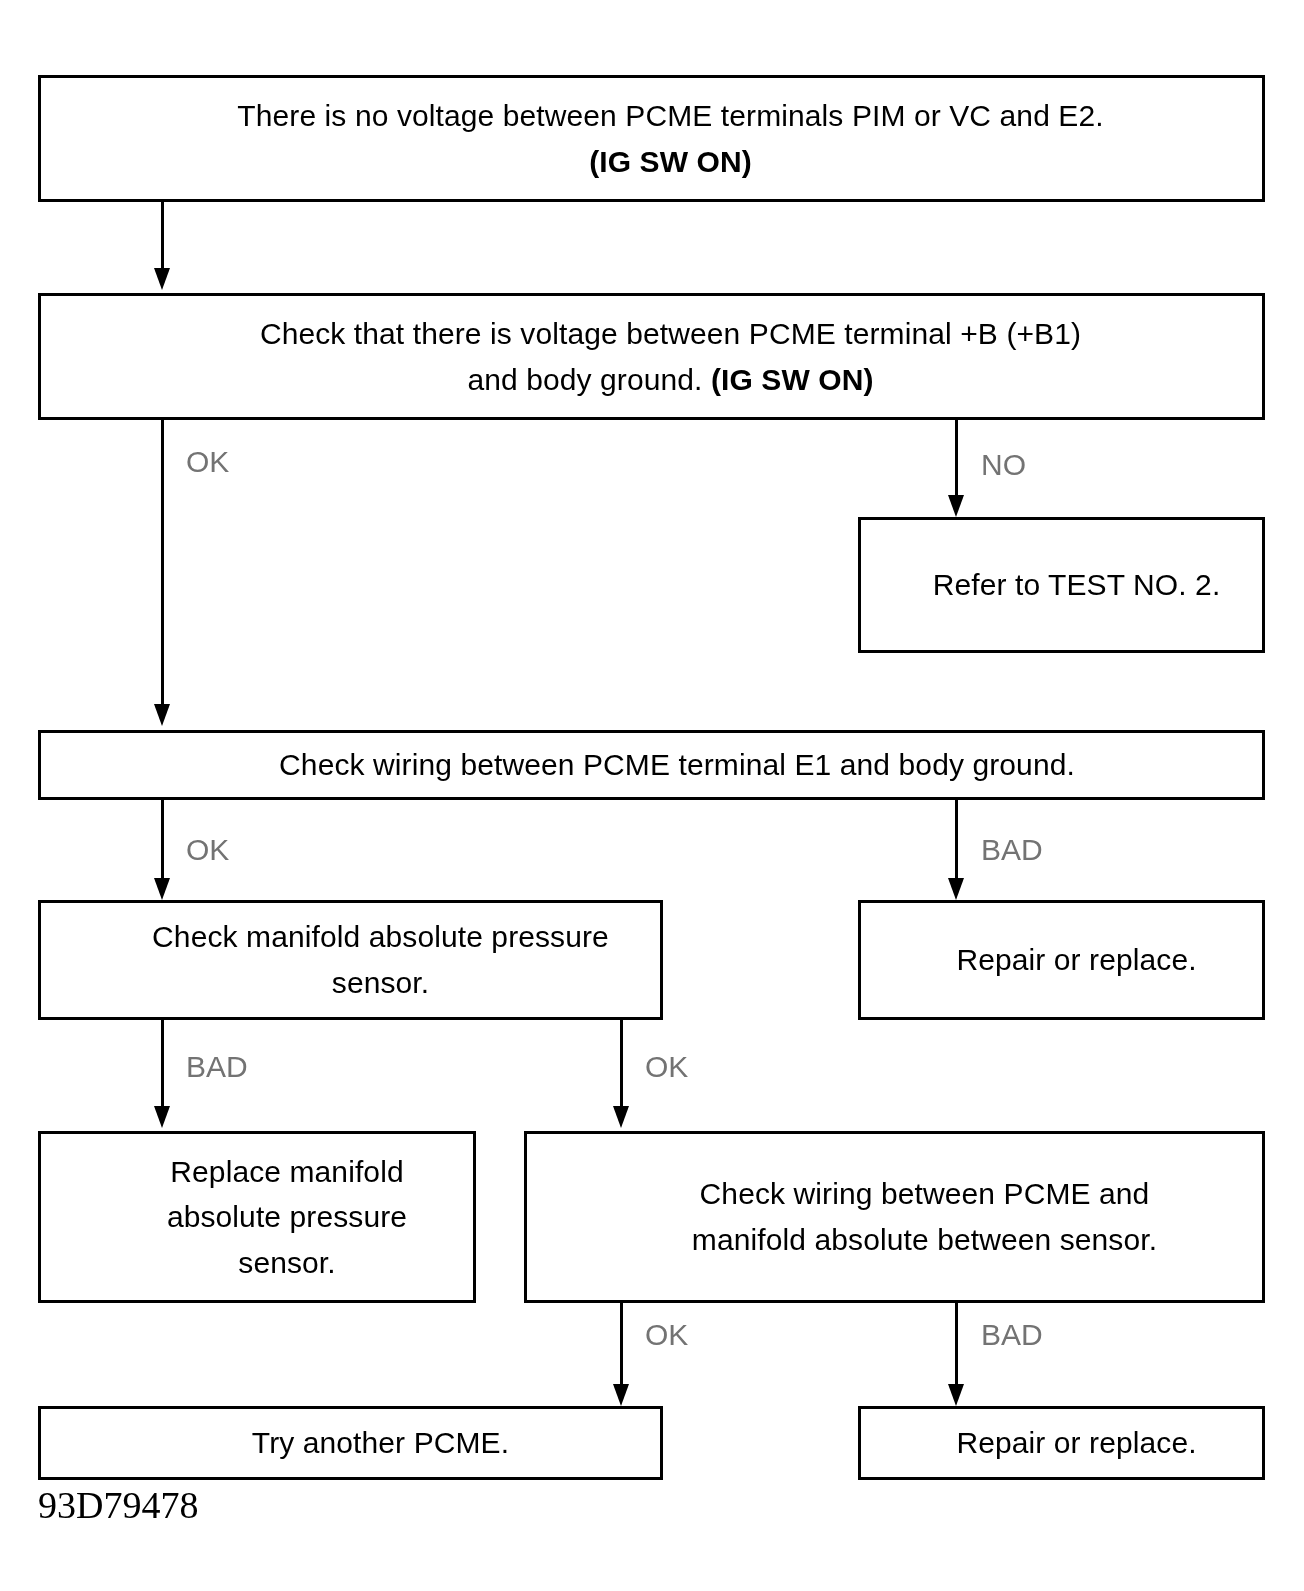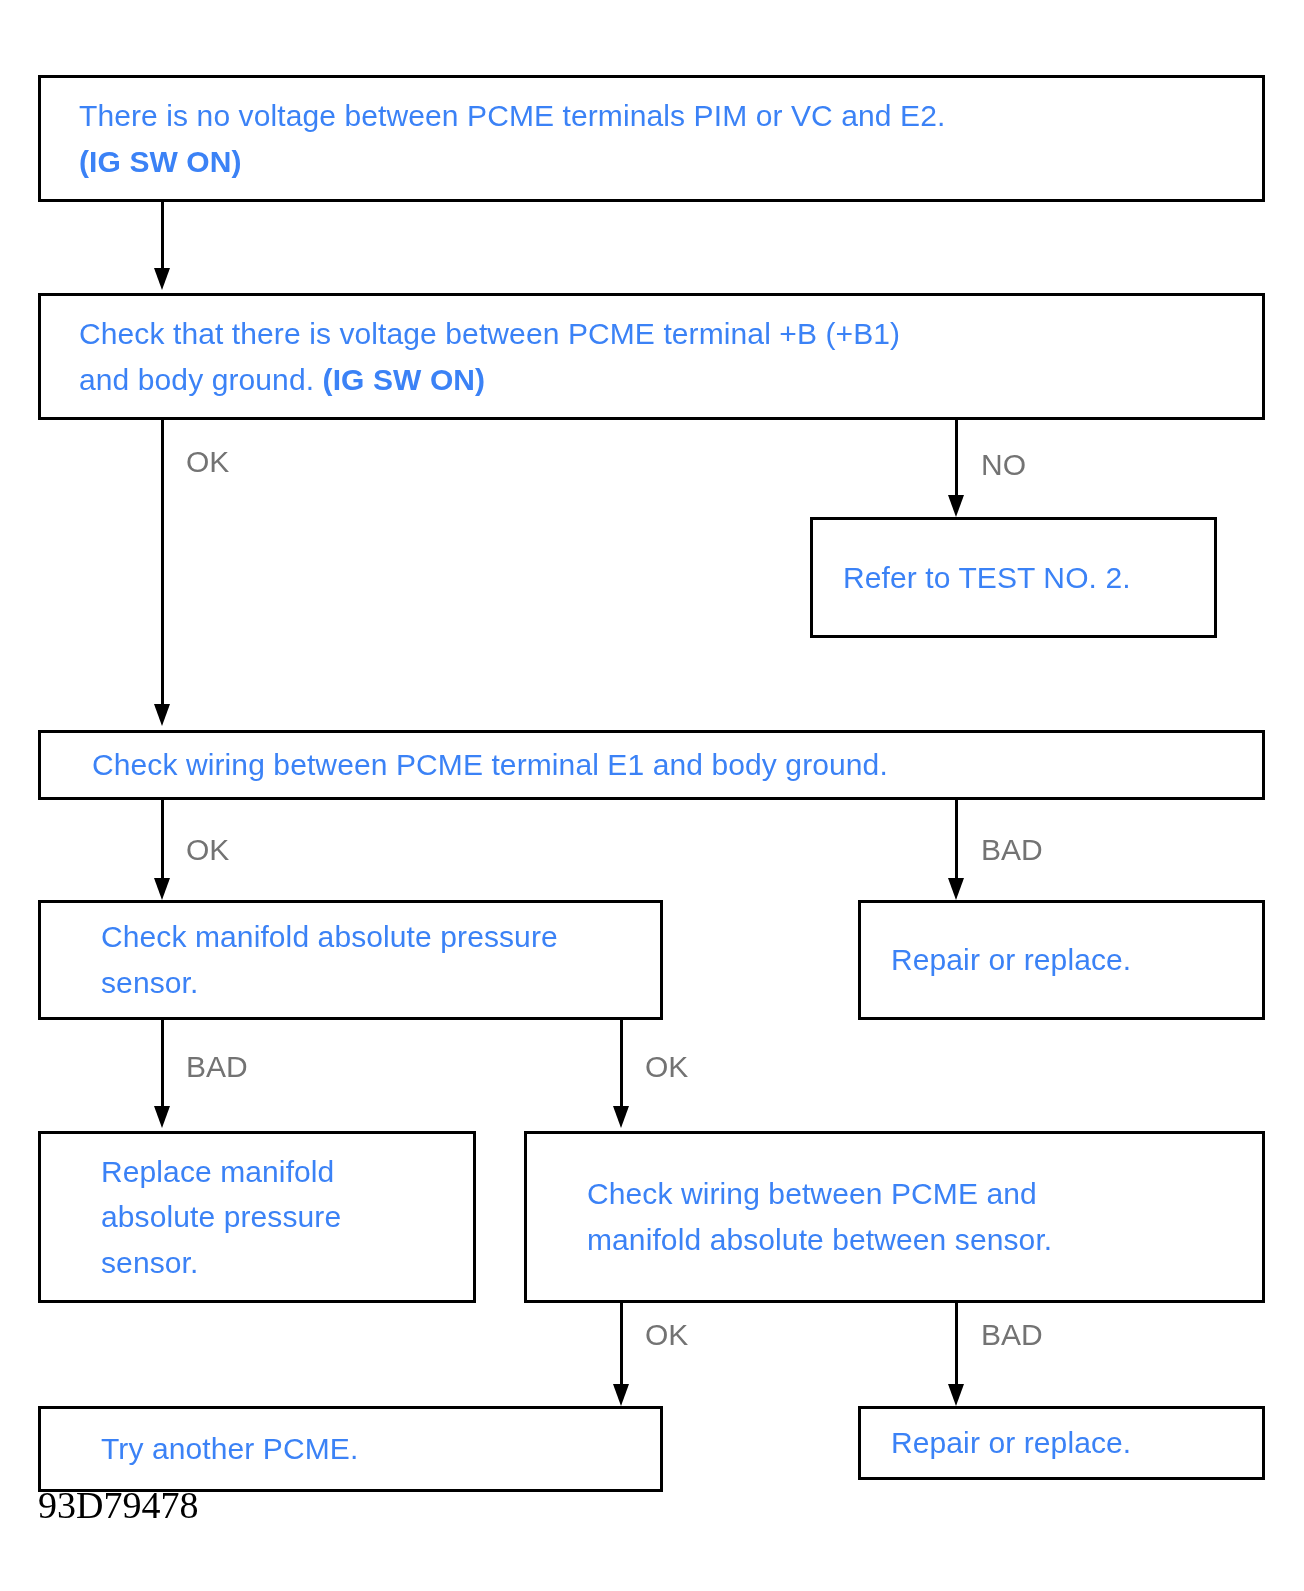--- a/index.html
+++ b/index.html
@@ -29,21 +29,22 @@
     display: flex;
     flex-direction: column;
     justify-content: center;
   }
   .fc-box .ln {
     display: block;
     font-size: 30px;
     line-height: 1.52;
     letter-spacing: 0.1px;
     white-space: nowrap;
-    color: #3b82f6;
+    color: #000000;
+    text-align: center;
   }
   .fc-box .ln b {
     font-weight: bold;
   }
   .pad-lg .ln { padding-left: 38px; }
   .pad-md .ln { padding-left: 30px; }
   .pad-sm .ln { padding-left: 24px; margin-left: 36px; }
 
   
   .vline {
@@ -98,21 +99,21 @@
   </div>
 
   <div class="vline" style="left:161px; top:420px; height:288px;"></div>
   <div class="arrowhead" style="left:154px; top:704px;"></div>
   <div class="branch-label" style="left:186px; top:447px;">OK</div>
 
   <div class="vline" style="left:955px; top:420px; height:79px;"></div>
   <div class="arrowhead" style="left:948px; top:495px;"></div>
   <div class="branch-label" style="left:981px; top:450px;">NO</div>
 
-  <div class="fc-box pad-md" style="left:810px; top:517px; width:407px; height:121px;">
+  <div class="fc-box pad-md" style="left:858px; top:517px; width:407px; height:136px;">
     <span class="ln">Refer to TEST NO. 2.</span>
   </div>
 
   <div class="fc-box pad-lg" style="left:38px; top:730px; width:1227px; height:70px;padding-left:13px;">
     <span class="ln">Check wiring between PCME terminal E1 and body ground.</span>
   </div>
 
   <div class="vline" style="left:161px; top:800px; height:82px;"></div>
   <div class="arrowhead" style="left:154px; top:878px;"></div>
   <div class="branch-label" style="left:186px; top:835px;">OK</div>
@@ -150,21 +151,21 @@
   </div>
 
   <div class="vline" style="left:620px; top:1303px; height:85px;"></div>
   <div class="arrowhead" style="left:613px; top:1384px;"></div>
   <div class="branch-label" style="left:645px; top:1320px;">OK</div>
 
   <div class="vline" style="left:955px; top:1303px; height:85px;"></div>
   <div class="arrowhead" style="left:948px; top:1384px;"></div>
   <div class="branch-label" style="left:981px; top:1320px;">BAD</div>
 
-  <div class="fc-box pad-sm" style="left:38px; top:1406px; width:625px; height:86px;">
+  <div class="fc-box pad-sm" style="left:38px; top:1406px; width:625px; height:74px;">
     <span class="ln">Try another PCME.</span>
   </div>
 
   <div class="fc-box pad-md" style="left:858px; top:1406px; width:407px; height:74px;">
     <span class="ln">Repair or replace.</span>
   </div>
 
   <div class="caption" style="left:38px; top:1486px;">93D79478</div>
 
 </div>

